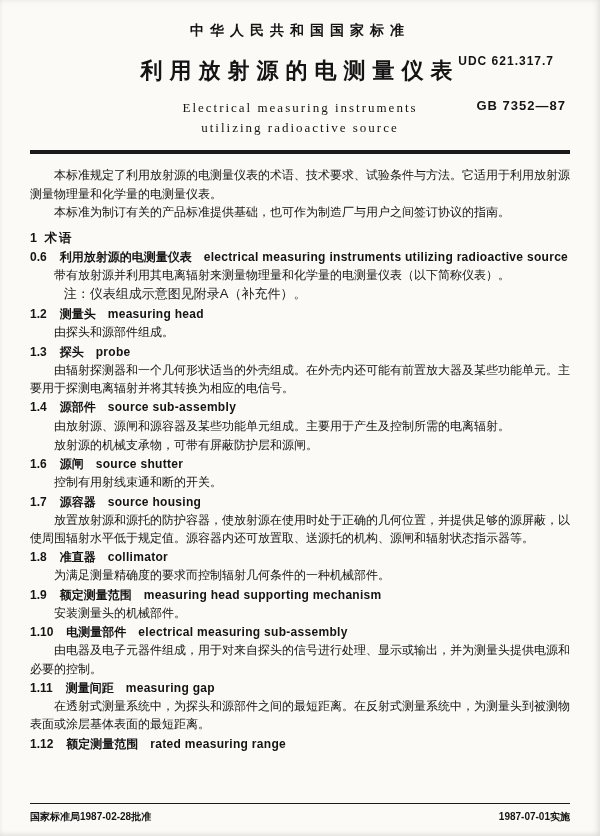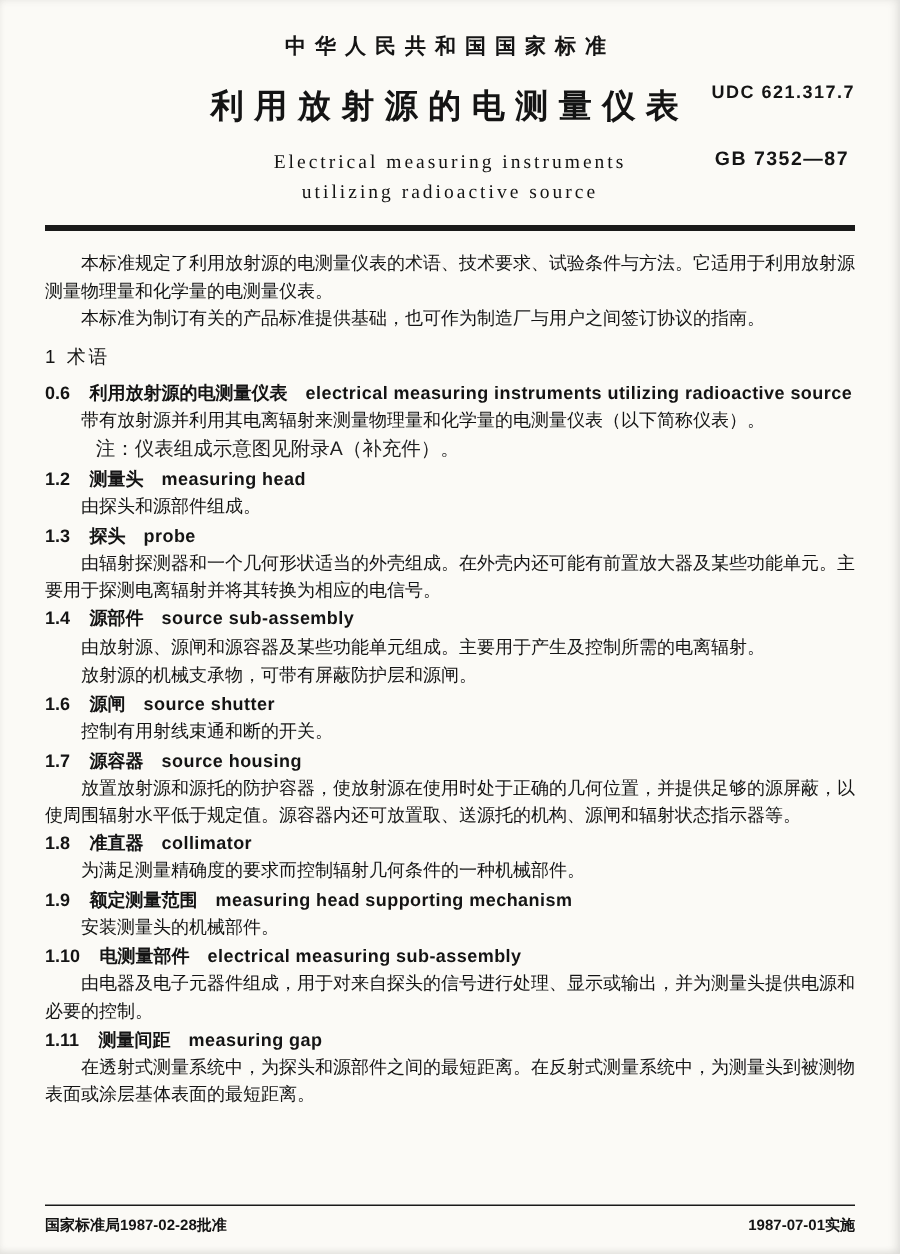--- a/index.html
+++ b/index.html
@@ -13,29 +13,29 @@
     background:#fbfaf6;
     color:#141414;
     position:relative;
     padding:14px 30px 0 30px;
     overflow:hidden;
     box-shadow: inset -3px 0 6px rgba(0,0,0,0.08), inset 0 -2px 5px rgba(0,0,0,0.06);
   }
   
   .doc-header { position:relative; text-align:center; }
   .std-type { font-size:14px; font-weight:bold; letter-spacing:6px; padding-top:8px; }
-  .udc { position:absolute; right:0px; top:40px; font-weight:bold; font-size:12px; letter-spacing:1px; }
+  .udc { position:absolute; right:16px; top:40px; font-weight:bold; font-size:12px; letter-spacing:1px; }
   .title-zh { font-size:22px; font-weight:bold; letter-spacing:7px; margin-top:16px; }
   .gb-no { position:absolute; right:4px; top:84px; font-weight:bold; font-size:13px; letter-spacing:1px; }
   .title-en { margin-top:12px; font-weight:normal; font-size:13px; letter-spacing:2px; line-height:1.55; font-family:"Liberation Serif","DejaVu Serif",serif; }
   .rule { height:4px; background:#1a1a1a; margin-top:12px; }
   
   .content { margin-top:12px; font-size:12px; line-height:1.52; }
   .body-para { text-indent:2em; }
-  .section-heading { font-weight:normal; font-size:12.5px; margin:8px 0 5px; letter-spacing:2px; }
+  .section-heading { font-weight:bold; font-size:12.5px; margin:8px 0 0; letter-spacing:2px; }
   .term { margin-bottom:1px; }
   .term-heading { font-weight:bold; }
   .term-num { margin-right:13px; }
   .term-zh { margin-right:12px; }
   .term-en { letter-spacing:0.3px; }
   .term-note { font-size:13px; text-indent:2.6em; color:#222; }
   
   .doc-footer {
     position:absolute; left:30px; right:30px; bottom:12px;
     border-top:1.5px solid #1a1a1a;
@@ -105,20 +105,23 @@
           <p class="body-para">安装测量头的机械部件。</p>
         </div>
         <div class="term">
           <div class="term-heading"><span class="term-num">1.10</span><span class="term-zh">电测量部件</span><span class="term-en">electrical measuring sub-assembly</span></div>
           <p class="body-para">由电器及电子元器件组成，用于对来自探头的信号进行处理、显示或输出，并为测量头提供电源和必要的控制。</p>
         </div>
         <div class="term">
           <div class="term-heading"><span class="term-num">1.11</span><span class="term-zh">测量间距</span><span class="term-en">measuring gap</span></div>
           <p class="body-para">在透射式测量系统中，为探头和源部件之间的最短距离。在反射式测量系统中，为测量头到被测物表面或涂层基体表面的最短距离。</p>
         </div>
+        <div class="term">
+          <div class="term-heading"><span class="term-num">1.12</span><span class="term-zh">额定测量范围</span><span class="term-en">rated measuring range</span></div>
+        </div>
       </div>
   </main>
 
   <footer class="doc-footer">
     <span>国家标准局1987-02-28批准</span>
     <span>1987-07-01实施</span>
   </footer>
 
 </div>
 

